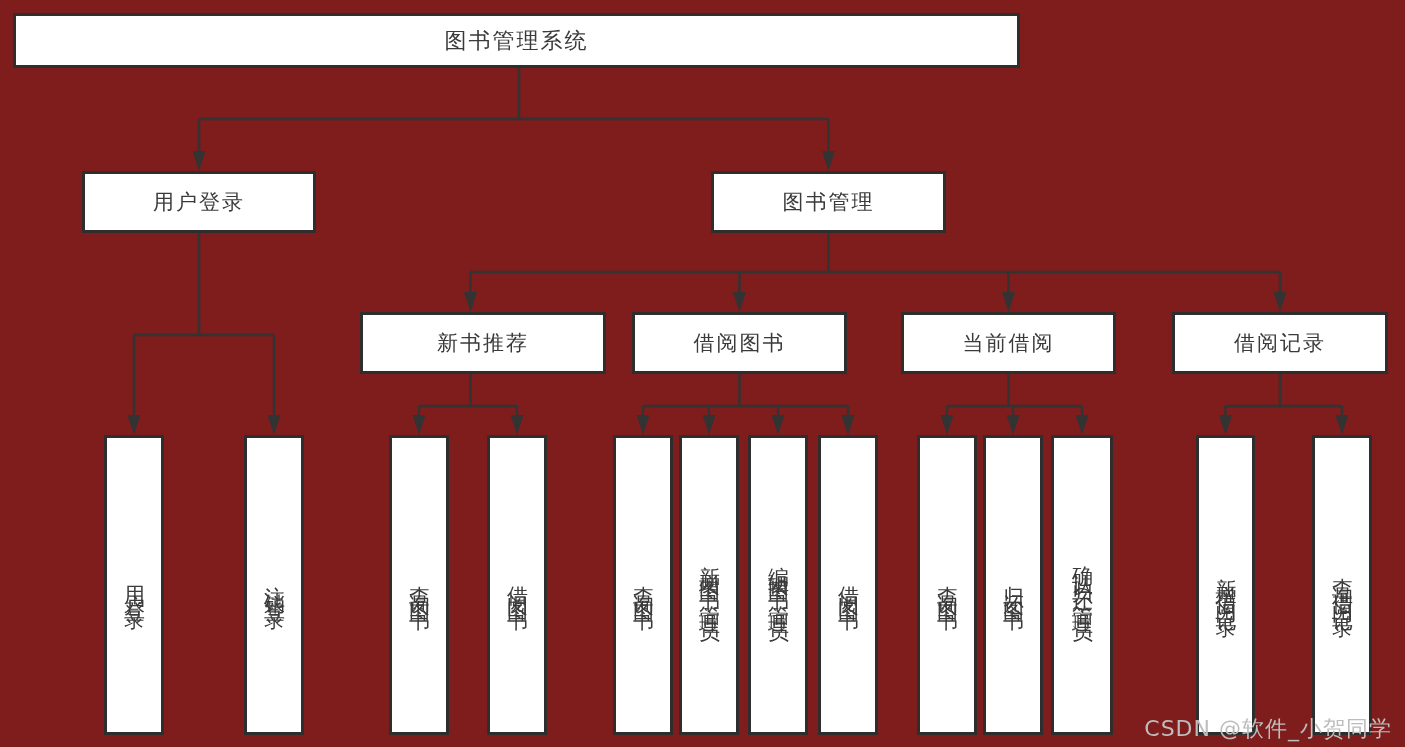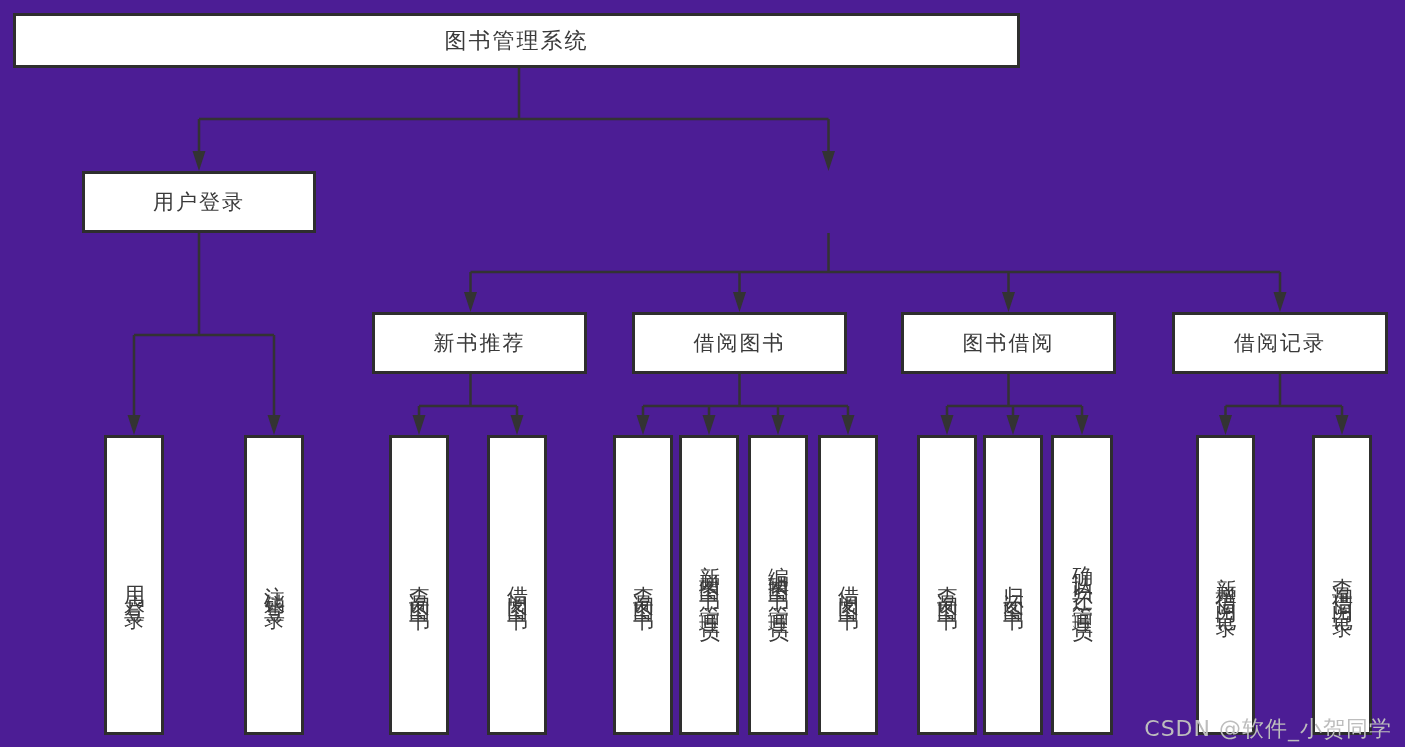--- a/index.html
+++ b/index.html
@@ -1,21 +1,21 @@
 <!DOCTYPE html>
 <html><head>
 <meta charset="utf-8">
 <style>
   * { margin: 0; padding: 0; box-sizing: border-box; }
   html, body { background: #ffffff; }
   .canvas {
     position: relative;
     width: 1405px;
     height: 747px;
-    background: #4c1d95;
+    background: #7f1d1d;
     font-family: "DejaVu Sans", "Liberation Sans", sans-serif;
     overflow: hidden;
   }
   .connectors {
     position: absolute;
     left: 0; top: 0;
     width: 1405px; height: 747px;
     pointer-events: none;
   }
   .node {
@@ -96,29 +96,32 @@
       M1342 435 L1335.5 415 L1348.5 415 Z"></path>
   </svg>
 
   <div class="node root" style="left:13px; top:13px; width:1007px; height:55px">
     <span class="h-label">图书管理系统</span>
   </div>
 
   <div class="node" style="left:82px; top:171px; width:234px; height:62px">
     <span class="h-label">用户登录</span>
   </div>
+  <div class="node" style="left:711px; top:171px; width:235px; height:62px">
+    <span class="h-label">图书管理</span>
+  </div>
 
-  <div class="node" style="left:372px; top:312px; width:215px; height:62px">
+  <div class="node" style="left:360px; top:312px; width:246px; height:62px">
     <span class="h-label">新书推荐</span>
   </div>
   <div class="node" style="left:632px; top:312px; width:215px; height:62px">
     <span class="h-label">借阅图书</span>
   </div>
   <div class="node" style="left:901px; top:312px; width:215px; height:62px">
-    <span class="h-label">图书借阅</span>
+    <span class="h-label">当前借阅</span>
   </div>
   <div class="node" style="left:1172px; top:312px; width:216px; height:62px">
     <span class="h-label">借阅记录</span>
   </div>
 
   <div class="node" style="left:104px; top:435px; width:60px; height:300px">
     <span class="v-label">用户登录</span>
   </div>
   <div class="node" style="left:244px; top:435px; width:60px; height:300px">
     <span class="v-label">注销登录</span>

